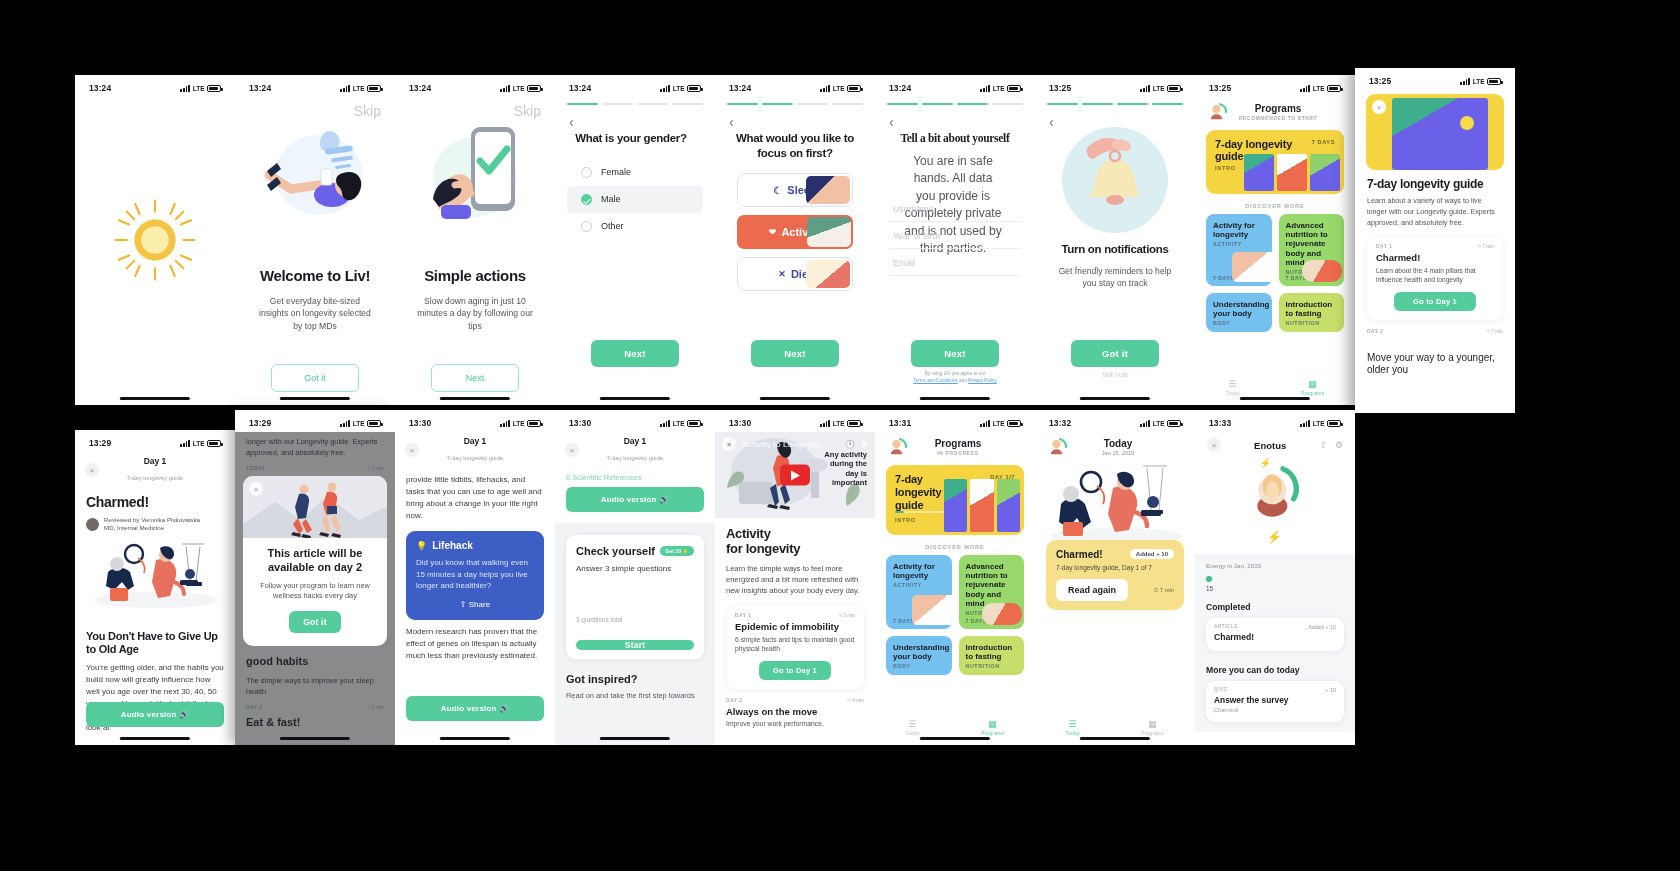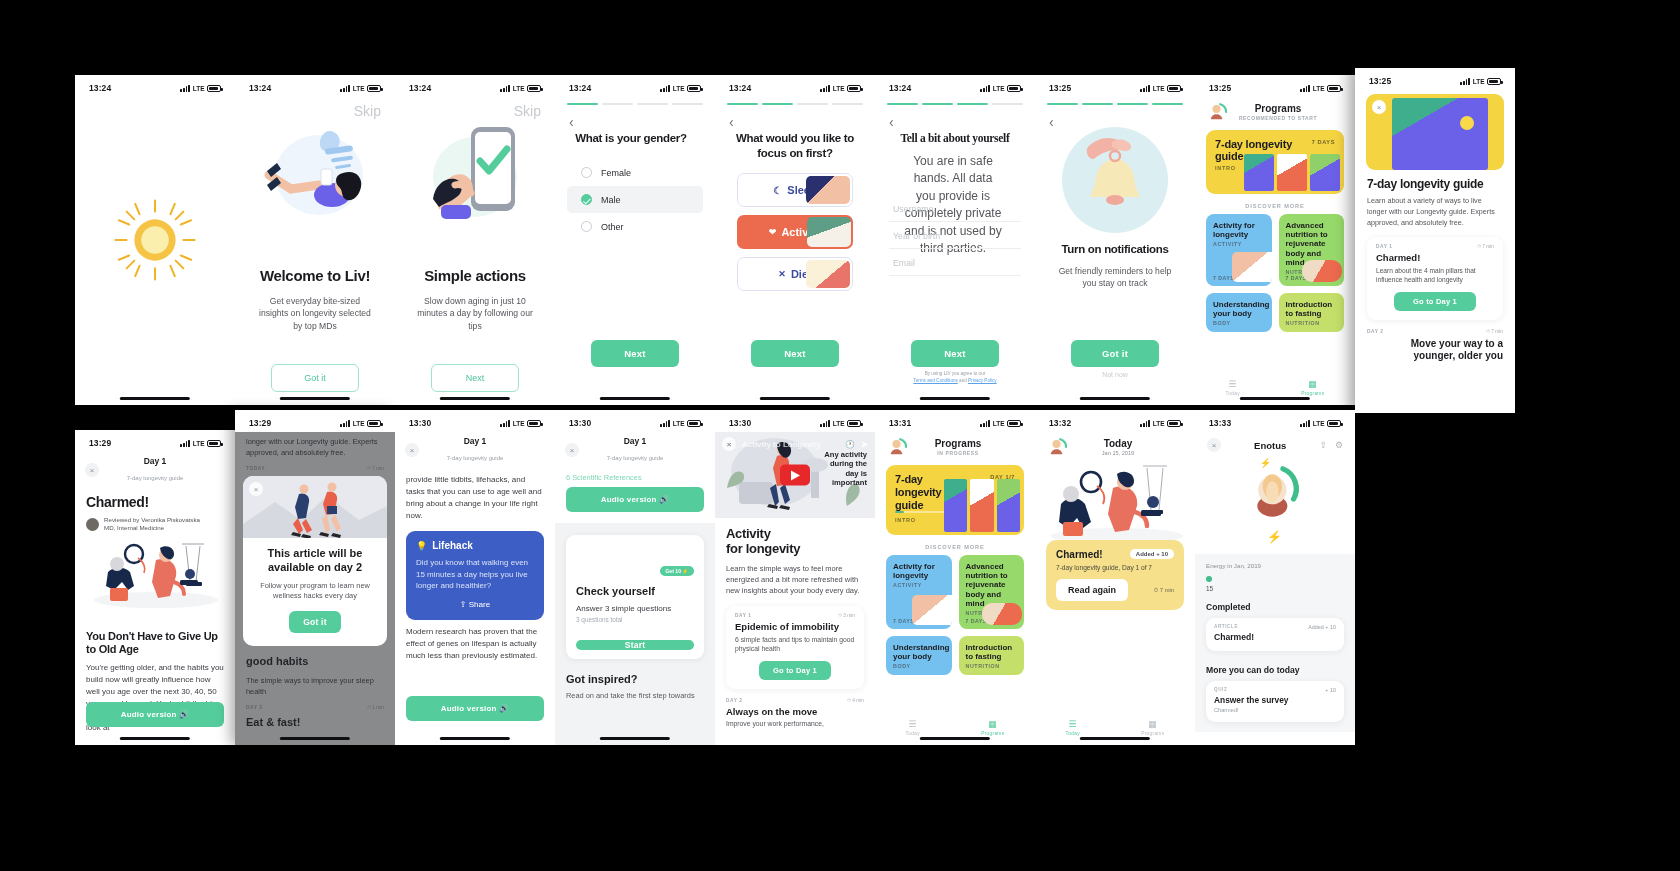--- a/index.html
+++ b/index.html
@@ -42,21 +42,21 @@
     font-size:9.5px; font-weight:bold; padding:8px 0; letter-spacing:.2px;}
   .btn-out { border:1px solid #9fe3c9; color:#4fc599; border-radius:6px; text-align:center;
     font-size:9px; padding:8px 0; background:#fff;}
   .skip { position:absolute; right:14px; top:28px; font-size:14px; color:#c6c9cd; }
   .backchev { font-size:14px; color:#6b6f75; line-height:1; }
   .progress { display:flex; gap:4px; padding:0 12px; margin-top:2px;}
   .progress span { flex:1; height:2px; background:#e3e7ea; border-radius:2px; }
   .progress span.on { background:#54cc9c; }
 
   
-  .radio-row { display:flex; align-items:center; gap:9px; padding:8px 14px; font-size:9px; color:#2c2c33;}
+  .radio-row { display:flex; align-items:flex-start; gap:9px; padding:8px 14px; font-size:9px; color:#2c2c33;}
   .radio-row.sel { background:#f2f3f4; border-radius:5px;}
   .ring { width:11px;height:11px;border-radius:50%;border:1.3px solid #c9ced3; flex:none;}
   .ring.on { background:#54cc9c; border-color:#54cc9c; position:relative;}
   .ring.on::after{content:"";position:absolute;left:3px;top:1.5px;width:3px;height:5.5px;
     border:solid #fff;border-width:0 1.4px 1.4px 0;transform:rotate(43deg);}
 
   
   .focus-card { display:flex; align-items:center; justify-content:center; position:relative;
     border-radius:7px; height:34px; margin-bottom:8px; font-size:11px; font-weight:bold;
     overflow:hidden;}
@@ -523,21 +523,21 @@
     </div>
     <div style="font-size:9.5px;font-weight:bold;margin-top:3px;">Charmed!</div>
     <div style="font-size:6.6px;color:#55555c;line-height:1.45;margin-top:3px;">Learn about the 4 main pillars that influence health and longevity</div>
     <div class="btn-fill" style="margin:7px 18px 0;font-size:7.5px;padding:5px 0;">Go to Day 1</div>
   </div>
   <div style="margin:9px 12px 0;">
     <div style="display:flex;justify-content:space-between;align-items:center;">
       <span style="font-size:4.8px;letter-spacing:.6px;color:#a5abb2;font-weight:bold;">DAY 2</span>
       <span style="font-size:4.8px;color:#a5abb2;">⏱ <span>7 min</span></span>
     </div>
-    <div style="font-size:10px;font-weight:bold;margin-top:4px;line-height:1.25;text-align:right;">Move your way to a younger, older you</div>
+    <div style="font-size:10px;font-weight:normal;margin-top:18px;line-height:1.25;">Move your way to a younger, older you</div>
   </div>
 </div>
 
 <div class="phone" style="left:75px;top:430px;width:160px;height:315px;">
   <div class="statusbar">
     <span>13:29</span>
     <span class="sb-right">
       <span class="bars">
             <i></i>
             <i></i>
@@ -718,21 +718,21 @@
     </div>
   </div>
   <div style="background:#fff;padding:4px 11px 2px;font-size:7.4px;color:#7fd7b4;">6 Scientific References</div>
   <div style="background:#fff;padding:3px 11px 11px;">
     <div class="btn-fill" style="font-size:8px;">
       <span>Audio version</span> <span>🔊</span>
     </div>
   </div>
   <div class="card-wh" style="margin:12px 11px 0;padding:10px 10px 11px;min-height:124px;position:relative;">
     <div style="display:flex;justify-content:space-between;align-items:center;">
-      <span style="font-size:11px;font-weight:bold;margin-top:40px;">Check yourself</span>
+      <span style="font-size:11px;font-weight:bold;">Check yourself</span>
       <span style="background:#54cc9c;color:#fff;font-size:5.2px;font-weight:bold;border-radius:7px;padding:2px 5px;">Get 10 ⚡</span>
     </div>
     <div style="font-size:8px;color:#3c3c44;margin-top:6px;line-height:1.4;">Answer 3 simple questions</div>
     <div style="position:absolute;left:10px;bottom:36px;font-size:6.4px;color:#a5abb2;">3 questions total</div>
     <div class="btn-fill" style="position:absolute;left:10px;right:10px;bottom:9px;font-size:8.5px;padding:0 0;">Start</div>
   </div>
   <div style="margin:14px 11px 0;font-size:11px;font-weight:bold;">Got inspired?</div>
   <div style="margin:5px 11px 0;font-size:7.4px;color:#5a5a62;line-height:1.5;">Read on and take the first step towards</div>
   <div class="homebar"></div>
 </div>

